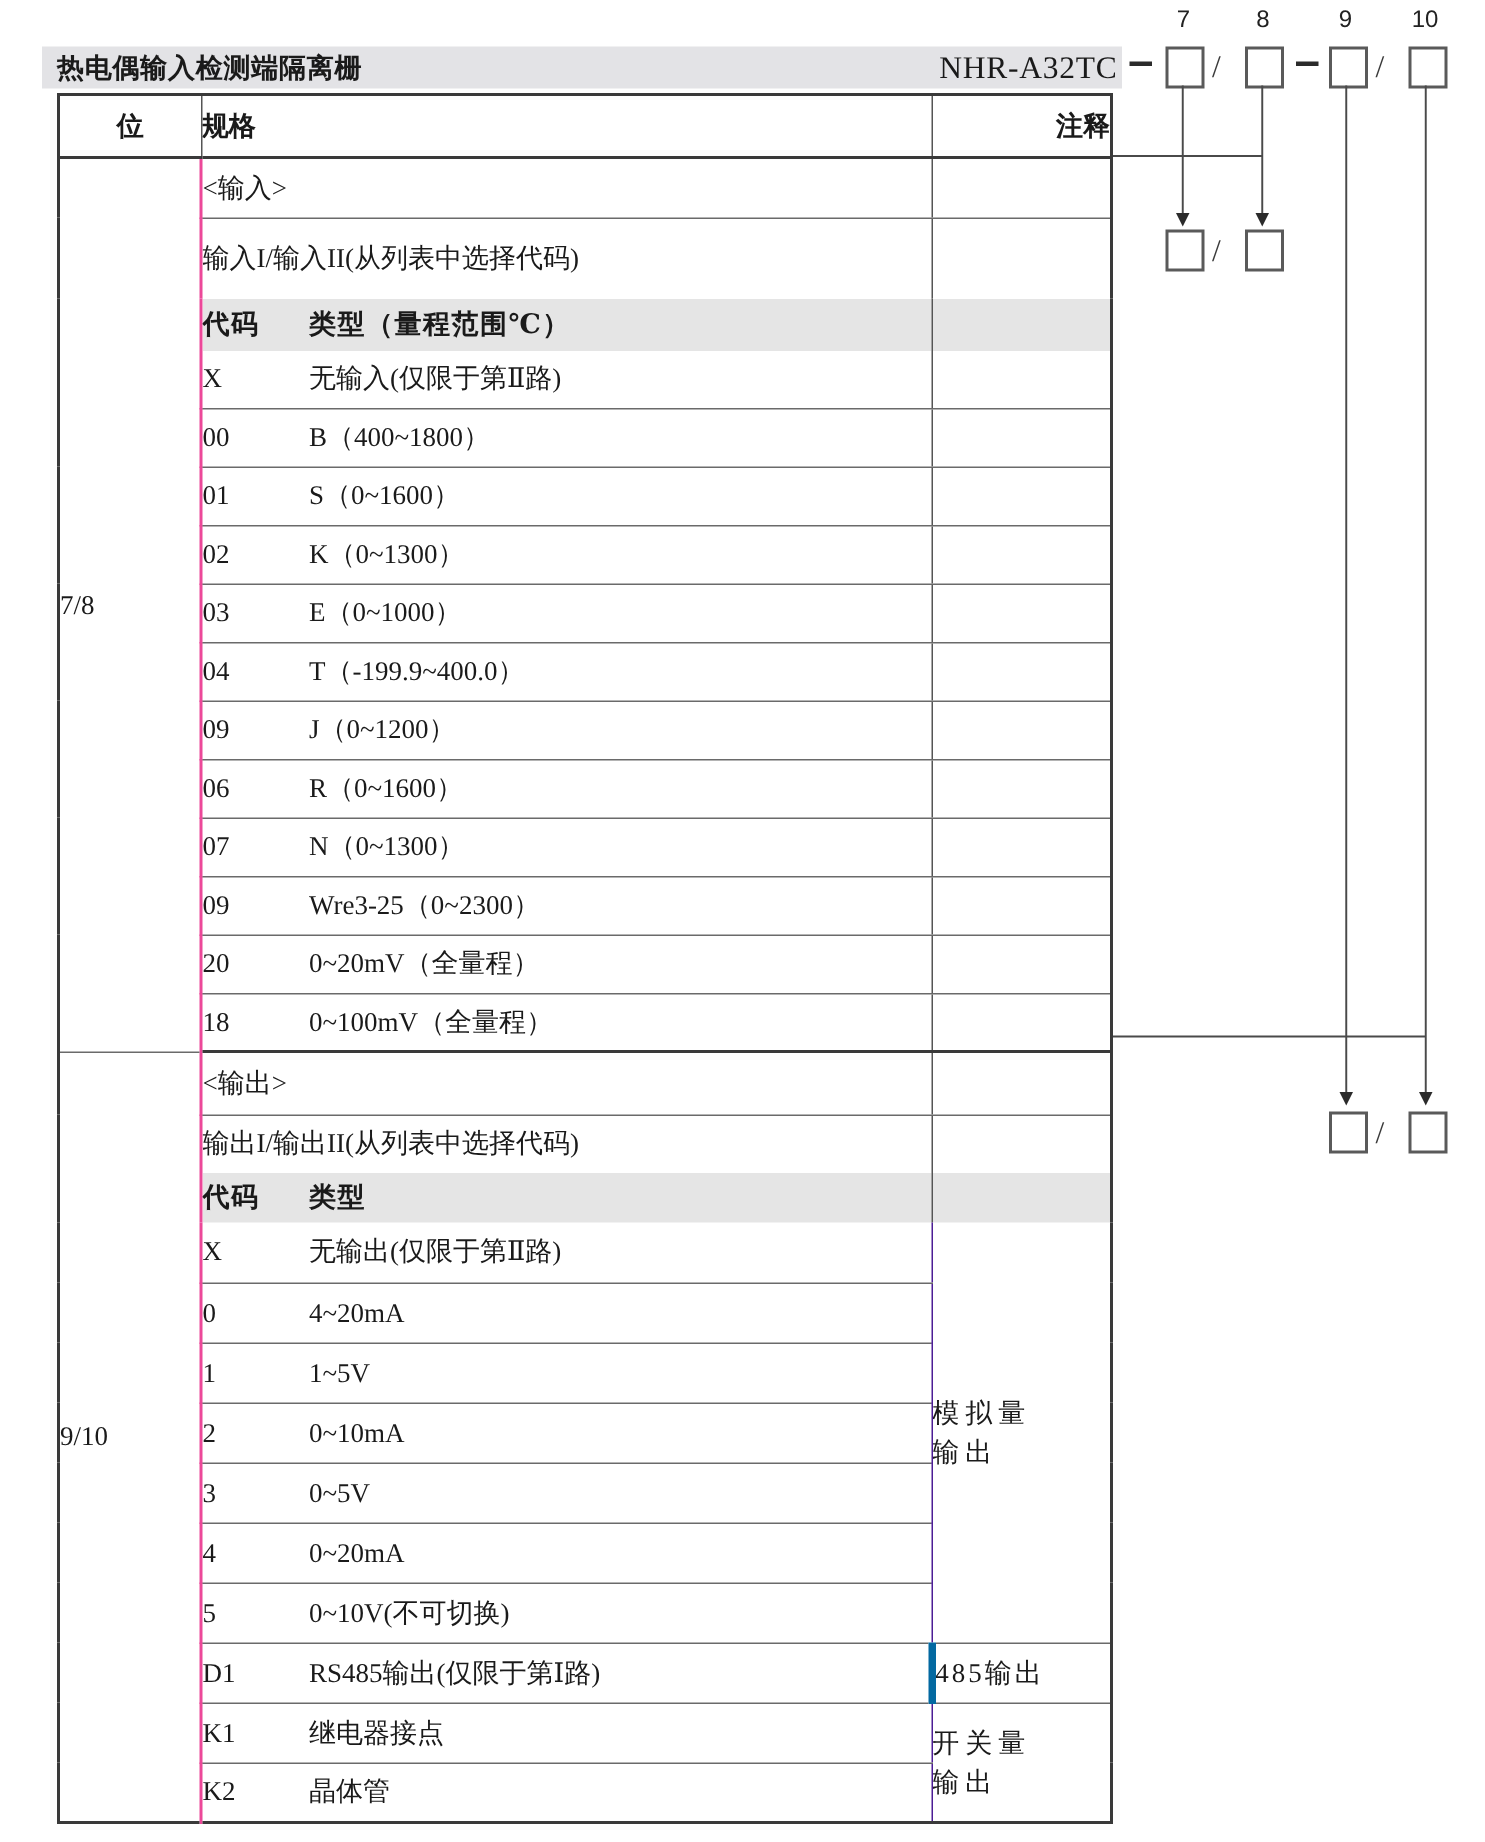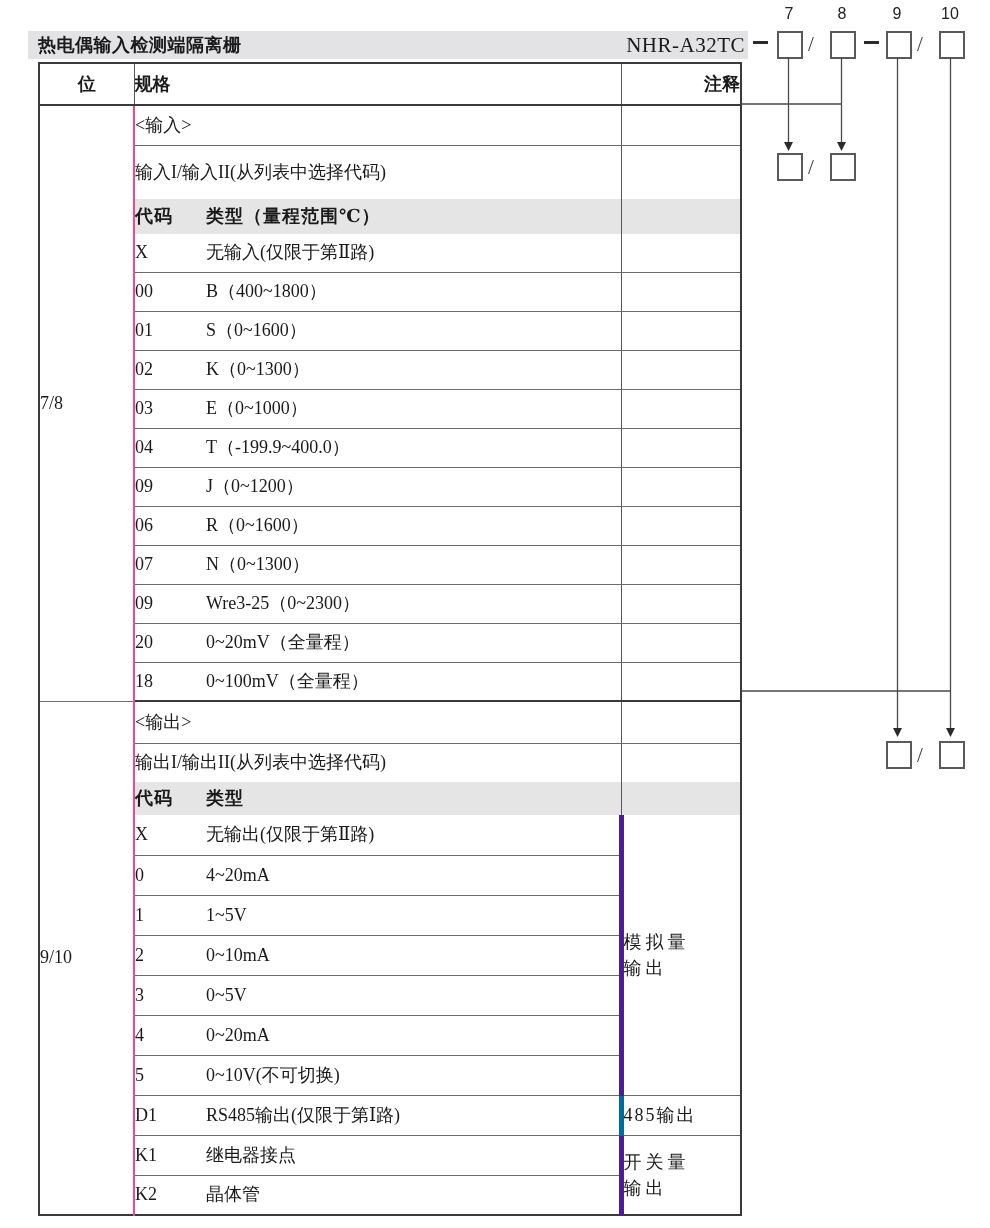--- a/index.html
+++ b/index.html
@@ -42,21 +42,21 @@
   td.group-cell{padding-left:12px;margin-left:28px;}
   td.hint-cell{padding-left:12px;font-size:17px;}
   td.code-head{padding-left:12px;font-weight:bold;letter-spacing:1px;}
   td.type-head{padding-left:5px;font-weight:bold;letter-spacing:1px;margin-top:40px;}
   td.code-cell{padding-left:13px;}
   td.type-cell{padding-left:5px;}
   td.note-cell{border-left:1px solid #555;}
   tr.gray td{background:#e5e5e5;}
   tr.bb td{border-bottom:1px solid #6a6a6a;}
   tr.bsec td{border-bottom:2px solid #3a3a3a;}
-  td.note-merged{border-left:5px solid #4c1d95;vertical-align:middle;padding-left:13px;
+  td.note-merged{border-left:1px solid #4c1d95;vertical-align:middle;padding-left:13px;
                  white-space:normal;}
   td.note-merged span{display:block;letter-spacing:4px;line-height:1.45;}
   td.note-485{border-left:5px solid #0369a1;padding-left:8px;letter-spacing:2px;}
 </style>
 </head>
 <body>
 
 <div class="page">
 
   <div class="titlebar">

